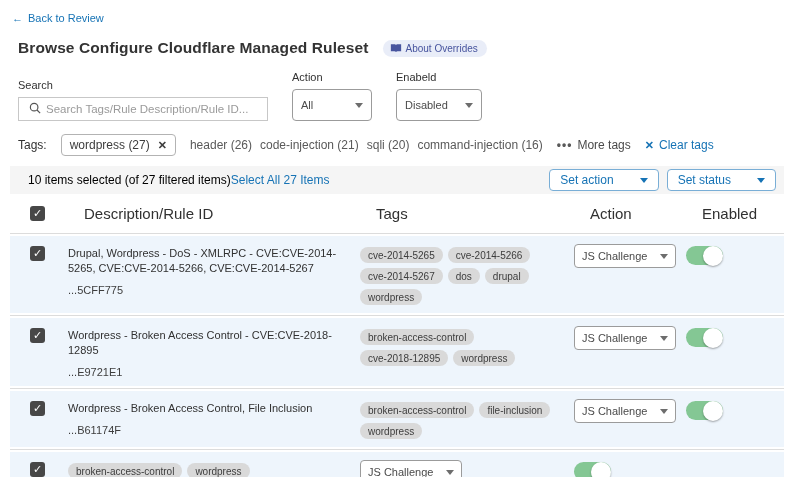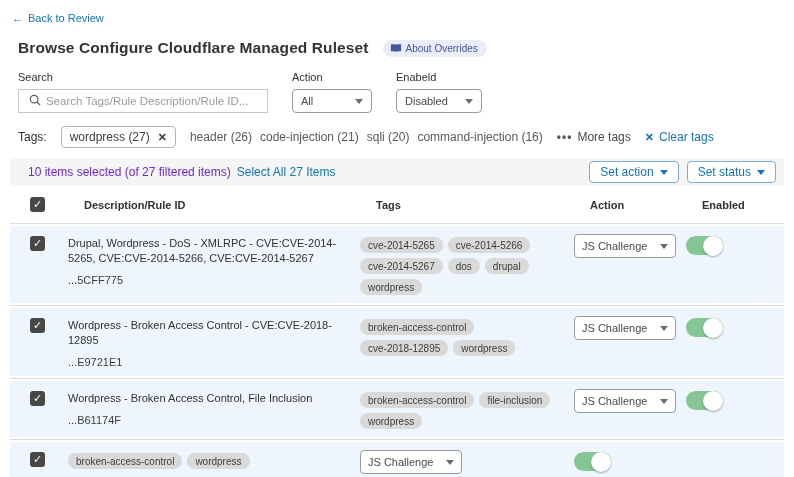--- a/index.html
+++ b/index.html
@@ -20,21 +20,21 @@
 
   
   .filters { display:flex; align-items:flex-end; gap:24px; margin:14px 0 0 8px; }
   .filter label { display:block; font-size:11px; color:#313131; margin-bottom:6px; }
   .search-box { display:flex; align-items:center; width:250px; height:24px;
     border:1px solid #c7c7c7; border-radius:0; background:#fff; padding:0 10px; gap:5px; }
   .search-box input { border:none; outline:none; flex:1; font-size:11.5px;
     font-family:"Liberation Sans", sans-serif; color:#333; background:transparent; }
   .search-box input::placeholder { color:#9a9a9a; }
   .select { display:flex; align-items:center; justify-content:space-between;
-    height:24px; border:1px solid #9b9b9b; border-radius:4px; background:#fff;
+    height:32px; border:1px solid #9b9b9b; border-radius:4px; background:#fff;
     padding:0 8px; font-size:11px; color:#4a4a4a; cursor:pointer; }
   .select.w80 { width:80px; } .select.w86 { width:86px; }
   .caret { width:0; height:0; border-left:4px solid transparent; border-right:4px solid transparent;
     border-top:5px solid #6d6d6d; margin-left:6px; }
   .caret.blue { border-top-color:#1673b5; }
 
   
   .tags-bar { display:flex; align-items:center; gap:14px; margin:13px 0 0 8px; font-size:12px; }
   .tags-label { color:#313131; }
   .tag-chip { display:inline-flex; align-items:center; gap:8px; border:1px solid #b3b3b3;
@@ -43,31 +43,31 @@
   .tag-text { color:#595959; cursor:pointer; }
   .more-tags { display:inline-flex; align-items:center; gap:5px; color:#4a4a4a; cursor:pointer; }
   .more-tags .dots { letter-spacing:1px; font-weight:bold; color:#595959; }
   .clear-tags { display:inline-flex; align-items:center; gap:5px; color:#1673b5; cursor:pointer; }
   .clear-tags .x { font-size:11px; font-weight:bold; }
 
   
   .table-card { margin-top:10px; }
   .selection-bar { display:flex; align-items:center; background:#f5f5f5; height:28px;
     padding:0 8px 0 18px; font-size:12px; }
-  .selection-summary { color:#6d28d9; }
-  .select-all-link { color:#1673b5; margin-left:6px; cursor:pointer; text-decoration:none; }
+  .selection-summary { color:#000000; }
+  .select-all-link { color:#1673b5; cursor:pointer; text-decoration:none; }
   .bar-buttons { margin-left:auto; display:flex; gap:8px; }
   .bar-btn { display:inline-flex; align-items:center; background:#fff; border:1px solid #79aed6;
     color:#1673b5; font-size:12px; border-radius:4px; padding:3px 10px; cursor:pointer;
-    font-family:"Liberation Sans", sans-serif; }
+    font-family:"Liberation Sans", sans-serif;gap:20px; }
 
   
   .grid { display:grid; grid-template-columns:58px 292px 214px 112px 1fr; align-items:start; }
   .thead { background:#fff; padding:11px 0; border-bottom:1px solid #dcdcdc; align-items:center; }
-  .thead .hlabel { font-size:11px; font-weight:bold; color:#313131;padding-left:16px; }
+  .thead .hlabel { font-size:15px; font-weight:normal; color:#313131;padding-left:16px; }
   .checkbox { width:15px; height:15px; background:#474747; border-radius:3px; color:#fff;
     font-size:11px; line-height:15px; text-align:center; margin-left:20px; cursor:pointer; }
   .table-row { background:#eef5fc; border-bottom:1px solid #dcdcdc; padding:12px 0 10px 0;
     box-shadow: inset 0 2px 0 #fff, inset 0 -2px 0 #fff; }
   .desc { font-size:11px; color:#313131; line-height:15px; padding-right:18px; }
   .rule-id { font-size:11px; color:#3d3d3d; margin-top:8px; }
   .pills { display:flex; flex-wrap:wrap; gap:5px; padding-right:16px; margin-top:1px; }
   .pill { background:#d9d9d9; color:#3d3d3d; font-size:10px; padding:2.5px 8px;
     border-radius:9px; white-space:nowrap; }
   .row-select { display:flex; align-items:center; justify-content:space-between;

